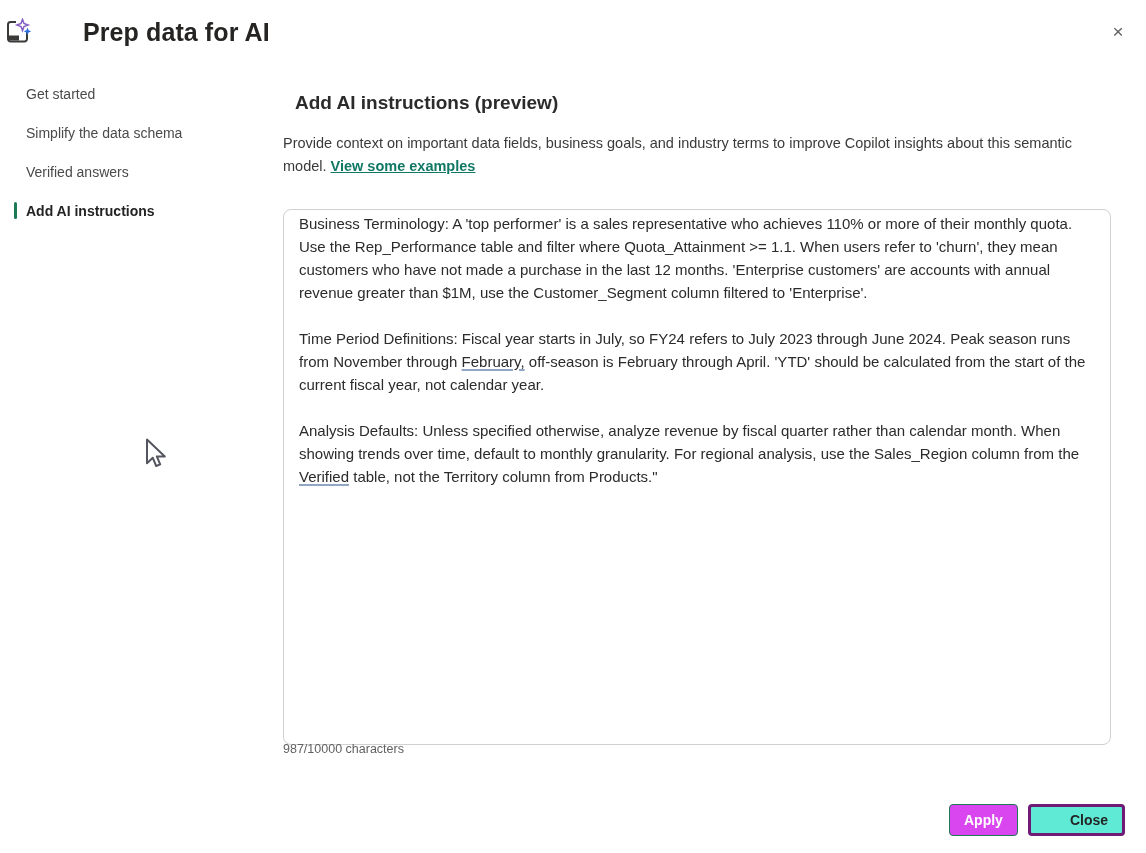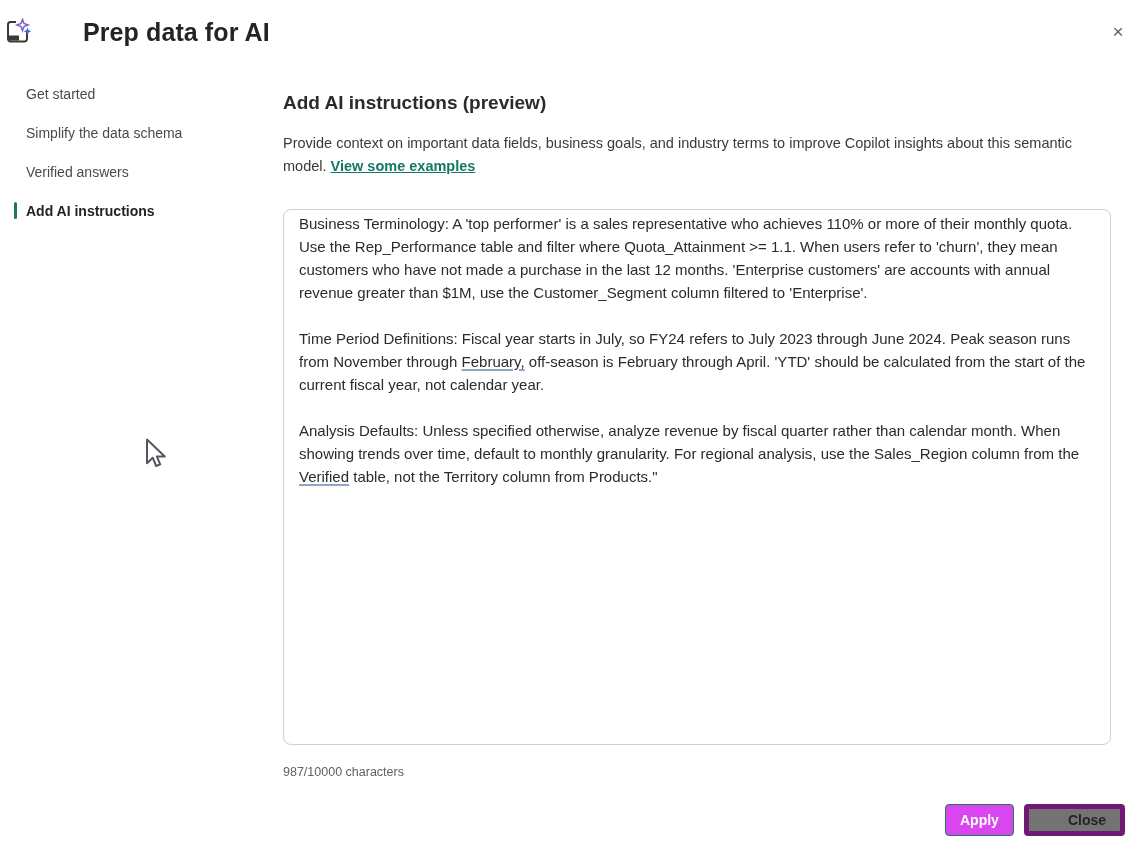--- a/index.html
+++ b/index.html
@@ -42,21 +42,21 @@
     display: none;
     position: absolute; left: 14px; top: 7px;
     width: 3px; height: 17px; border-radius: 2px;
     background: #1e7a55;
   }
   .side-item.active .bar { display: block; }
 
   
   .main { position: absolute; left: 283px; top: 0; width: 828px; }
   .main-heading {
-    position: absolute; top: 92px; left: 0;
+    position: absolute; top: 92px; left: 12px;
     font-size: 19px; font-weight: 700; color: #2b2b2b;
   }
   .main-desc {
     position: absolute; top: 132px; left: 0; width: 828px;
     font-size: 14.5px; line-height: 23px; color: #3b3a39;
   }
   .examples-link {
     color: #117865; text-decoration: underline; cursor: pointer; font-weight: bold;
   }
 
@@ -72,37 +72,37 @@
     overflow: hidden; outline: none;
     font-family: "Liberation Sans", sans-serif;
   }
   .grammar {
     text-decoration: underline;
     text-decoration-color: #91a6c4;
     text-decoration-thickness: 1.5px;
     text-underline-offset: 2px;
   }
   .char-count {
-    position: absolute; top: 765px; left: 0;
+    position: absolute; top: 742px; left: 0;
     font-size: 12.5px; color: #616161;
   }
 
   
   .footer {
     position: absolute; top: 804px; right: 21px;
     display: flex; gap: 10px; align-items: center;
   }
   .btn {
     height: 32px; padding: 0 14px;
     border-radius: 4px; font-size: 14px; font-weight: 700;
     font-family: "Liberation Sans", sans-serif;
     cursor: pointer;
   }
   .btn-apply { background: #d946ef; border: 1px solid #1e7a55; color: #ffffff; }
-  .btn-close { background: #737373; border: 5px solid #701a75; color: #242424; padding-left: 39px; }
+  .btn-close { background: #5eead4; border: 3px solid #701a75; color: #242424; padding-left: 39px; }
 
   .cursor { position: absolute; left: 144px; top: 438px; pointer-events: none; }
 </style>
 </head>
 <body>
 
 <div class="dialog">
 
   <svg class="hdr-icon" viewBox="0 0 26 27">
     <path d="M21 13 V21 a2.5 2.5 0 0 1 -2.5 2.5 H4.5 A2.5 2.5 0 0 1 2 21 V6.5 A2.5 2.5 0 0 1 4.5 4 H10" fill="none" stroke="#3b3a39" stroke-width="2"></path>

